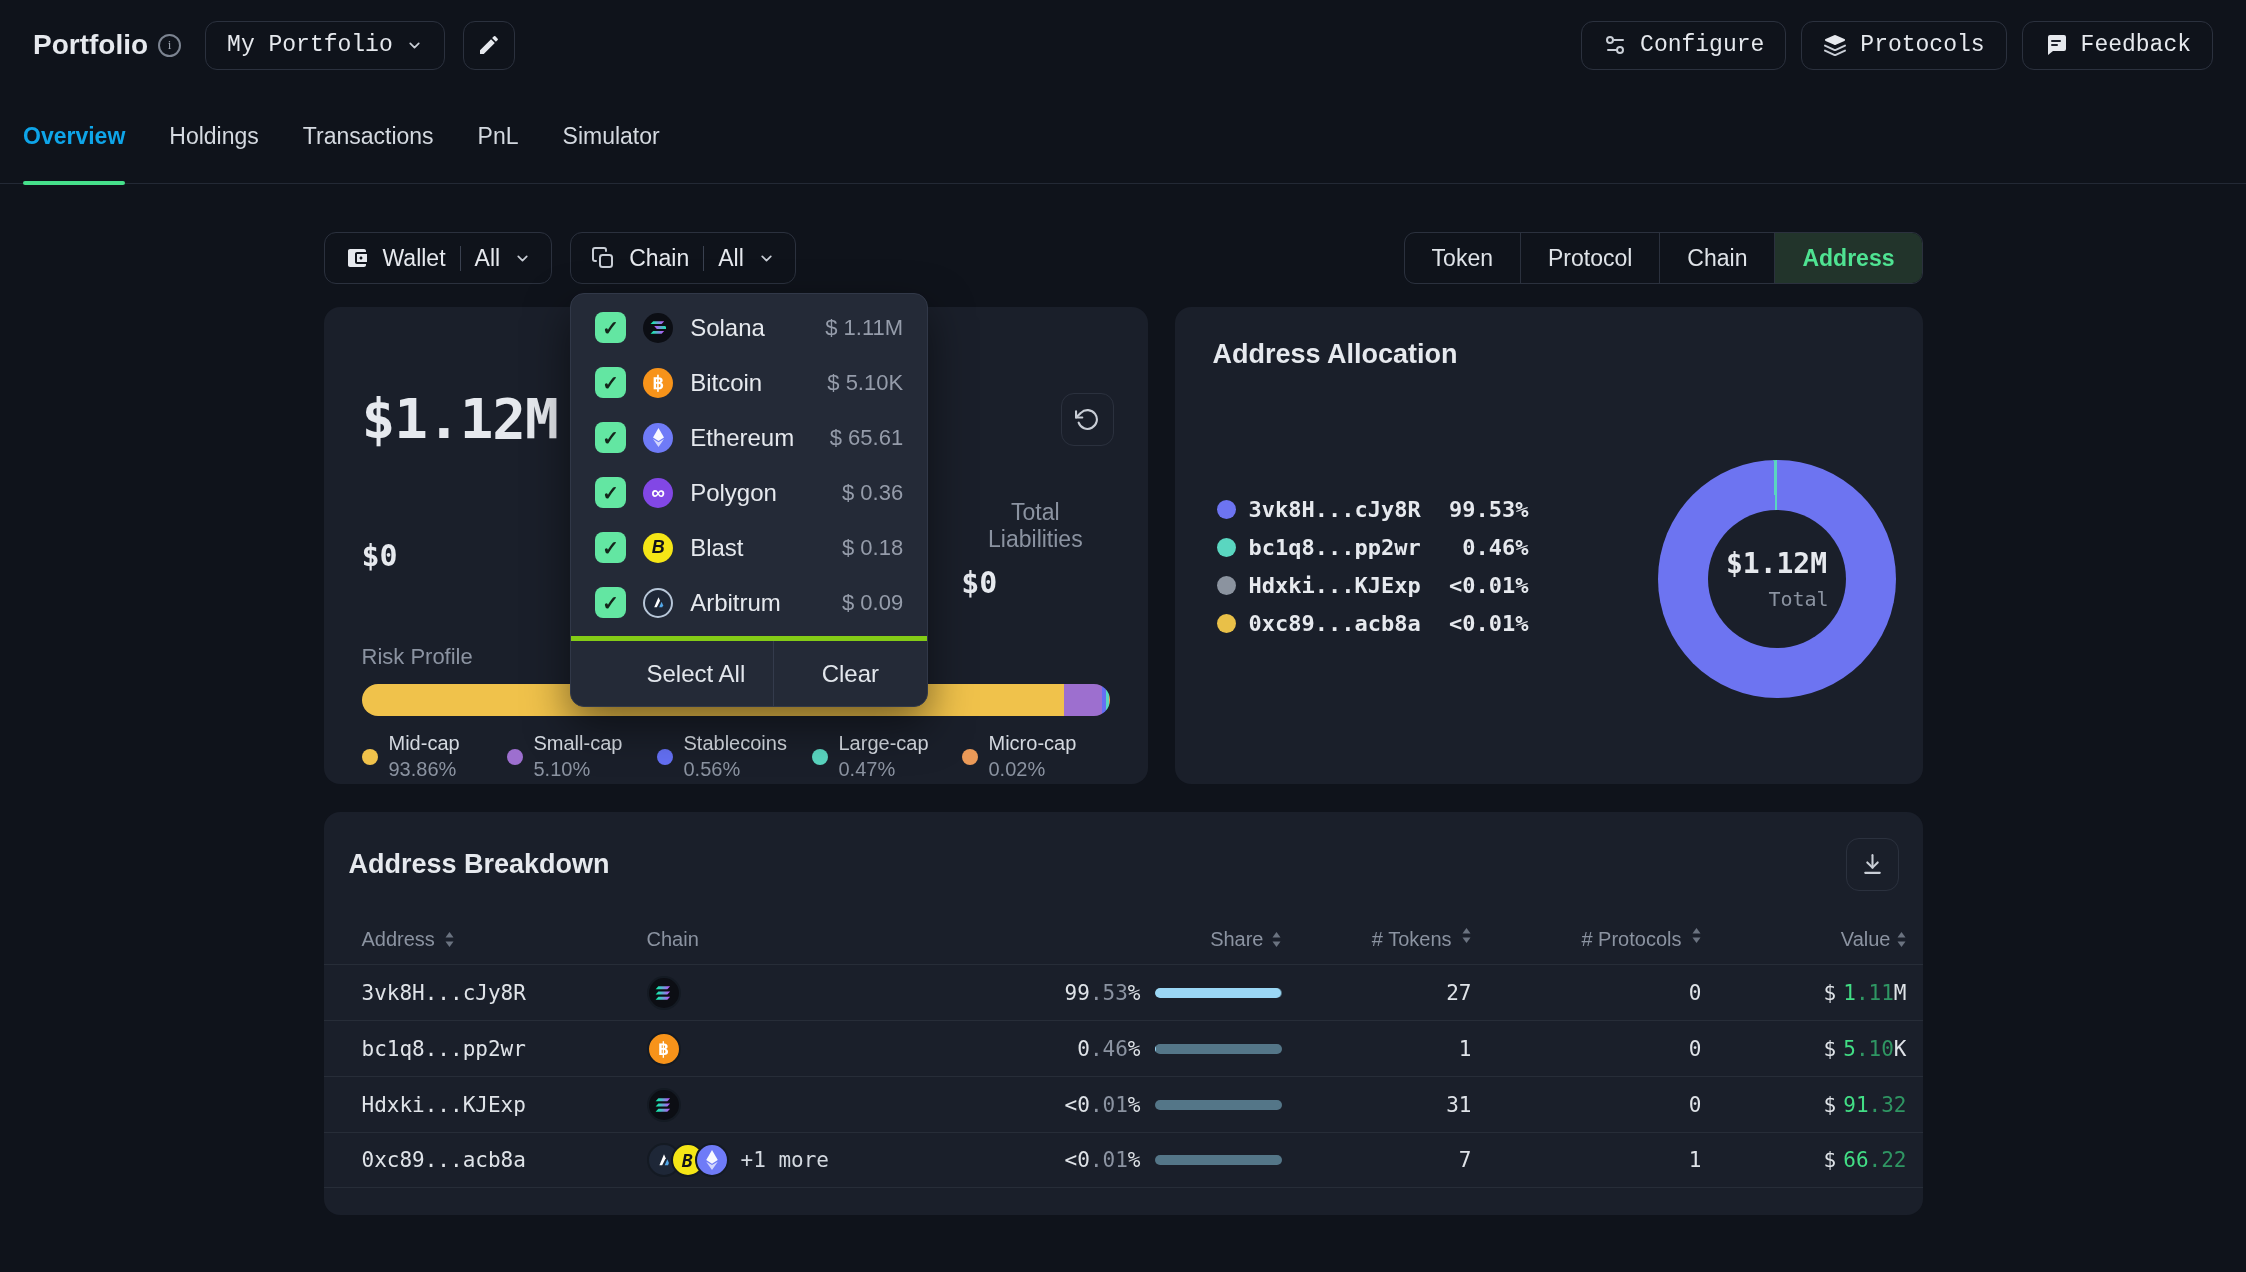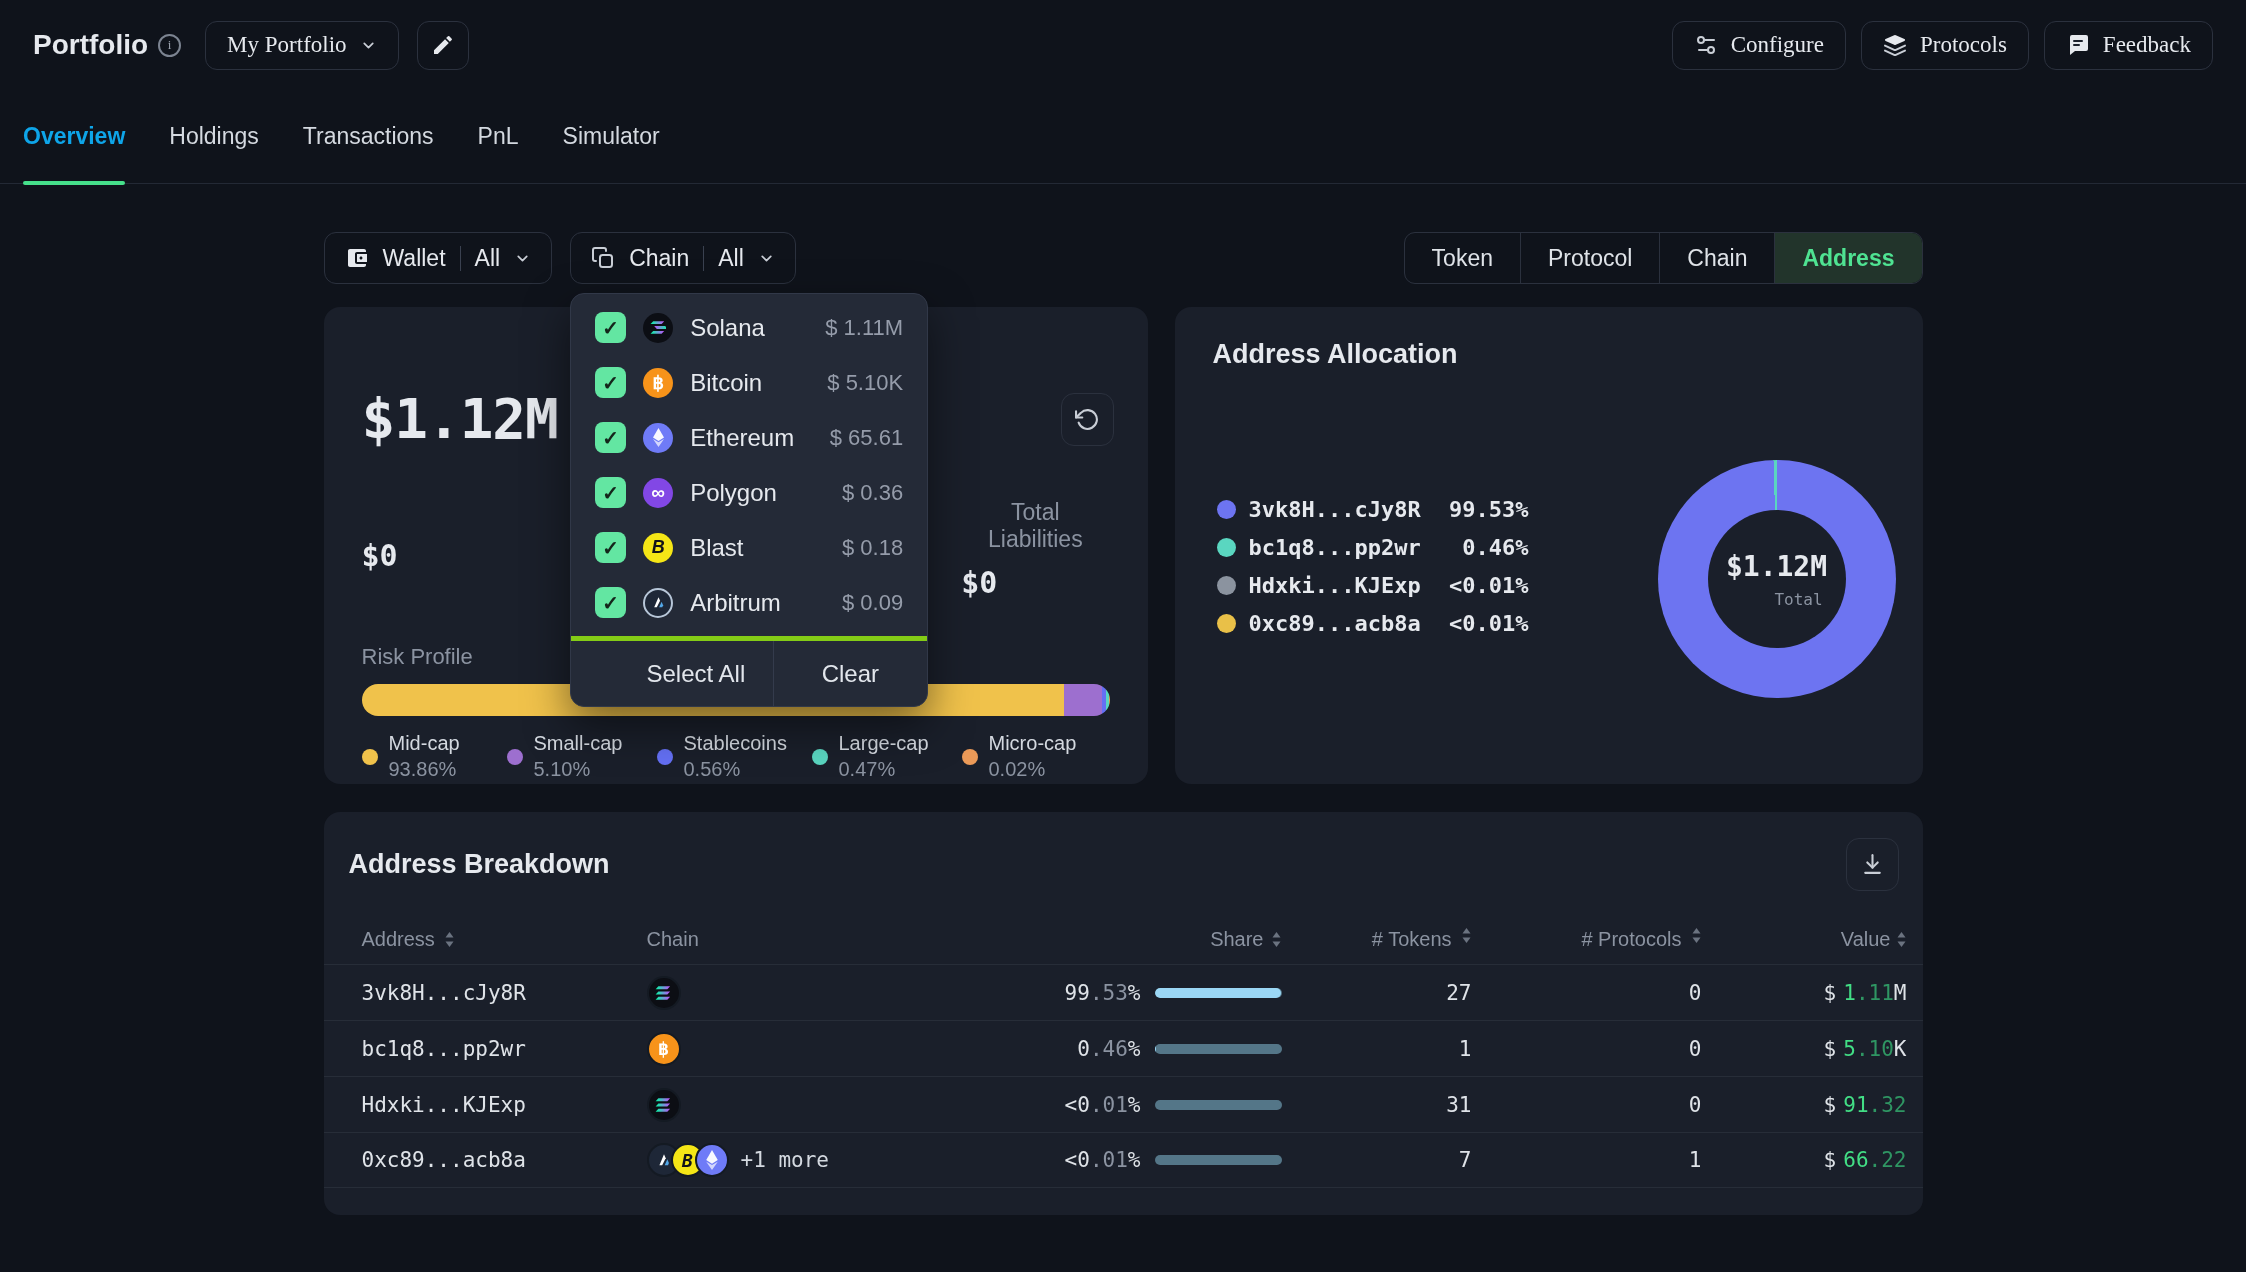--- a/index.html
+++ b/index.html
@@ -13,21 +13,21 @@
   
   header { height:90px; padding:0 33px; display:flex; align-items:center; justify-content:space-between; }
   .h-left { display:flex; align-items:center; gap:18px; }
   .title-wrap { display:flex; align-items:center; gap:10px; margin-right:6px; }
   h1 { font-size:28px; font-weight:700; }
   .info { width:23px; height:23px; border:2px solid #7c8491; border-radius:50%; color:#9aa1ad;
           font-size:13px; display:flex; align-items:center; justify-content:center; font-family:"Liberation Serif",serif; }
   .info::after { content:"i"; }
   .pill { display:flex; align-items:center; gap:13px; background:transparent; border:1px solid #2b313e;
           border-radius:12px; height:49px; padding:0 21px; color:#e6e9ee; font-size:23px; cursor:pointer;
-          font-family:Liberation Serif, serif; }
+          font-family:Liberation Mono, monospace; }
   .icon-btn { width:52px; padding:0; justify-content:center; }
   .h-right { display:flex; gap:15px; }
   .chev { width:17px; height:17px; stroke:#c9ced6; stroke-width:2.4; fill:none; stroke-linecap:round; stroke-linejoin:round; }
 
   
   .tabbar { display:flex; gap:44px; padding:0 23px; border-bottom:1px solid #232935; height:94px; align-items:center; }
   .tab { font-size:23px; color:#d4d9e0; position:relative; height:100%; display:flex; align-items:center; cursor:pointer; }
   .tab.active { color:#0ea5e9; font-weight:700; }
   .tab.active::after { content:""; position:absolute; left:0; right:0; bottom:-2px; height:4px; background:#46e08b; border-radius:3px; }
 
@@ -85,21 +85,21 @@
   .card-title { font-size:27px; font-weight:700; }
   .alloc-legend { position:absolute; left:42px; top:190px; width:312px; }
   .al-row { display:flex; align-items:center; margin-bottom:13px; }
   .al-row .dot { width:19px; height:19px; border-radius:50%; margin-right:13px; flex-shrink:0; }
   .al-addr { font-family:"DejaVu Sans Mono",monospace; font-weight:700; font-size:22px; color:#e6e9ee; }
   .al-pct { font-family:"DejaVu Sans Mono",monospace; font-weight:700; font-size:22px; color:#e6e9ee; margin-left:auto; }
   .donut { position:absolute; left:483px; top:153px; width:238px; height:238px; border-radius:50%; }
   .donut-hole { position:absolute; inset:50px; background:#1a1f2a; border-radius:50%;
                 display:flex; flex-direction:column; align-items:center; justify-content:center; gap:7px; }
   .donut-value { font-family:"DejaVu Sans Mono",monospace; font-weight:700; font-size:28px; }
-  .donut-sub { font-family:"DejaVu Sans Mono",monospace; font-size:16px; color:#8b93a1;margin-left:44px; }
+  .donut-sub { font-family:"DejaVu Sans Mono",monospace; font-size:20px; color:#8b93a1;margin-left:44px; }
 
   
   .breakdown-card { margin-top:28px; width:1599px; height:403px; padding-top:26px; }
   .bd-head { display:flex; justify-content:space-between; align-items:center; padding:0 24px 0 25px; }
   .dl-btn { width:53px; height:53px; border:1px solid #2b313e; border-radius:13px; background:transparent;
             display:flex; align-items:center; justify-content:center; cursor:pointer; }
   .t-header { display:flex; height:50px; align-items:center; font-size:20px; color:#8b93a1; margin-top:23px; }
   .t-row { display:flex; height:56px; align-items:center; border-top:1px solid #272d38;
            font-family:"DejaVu Sans Mono",monospace; font-size:21px; color:#dfe3e8; }
   .t-row:last-child { border-bottom:1px solid #272d38; }

